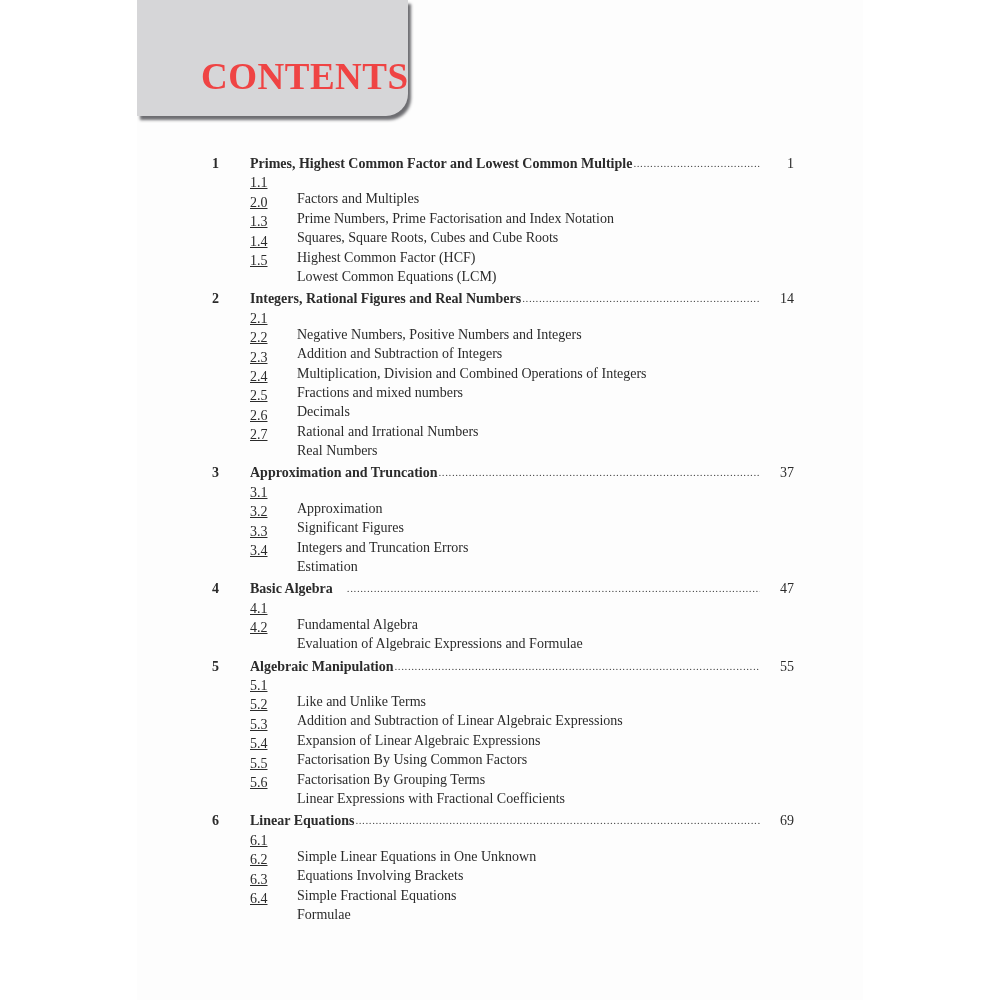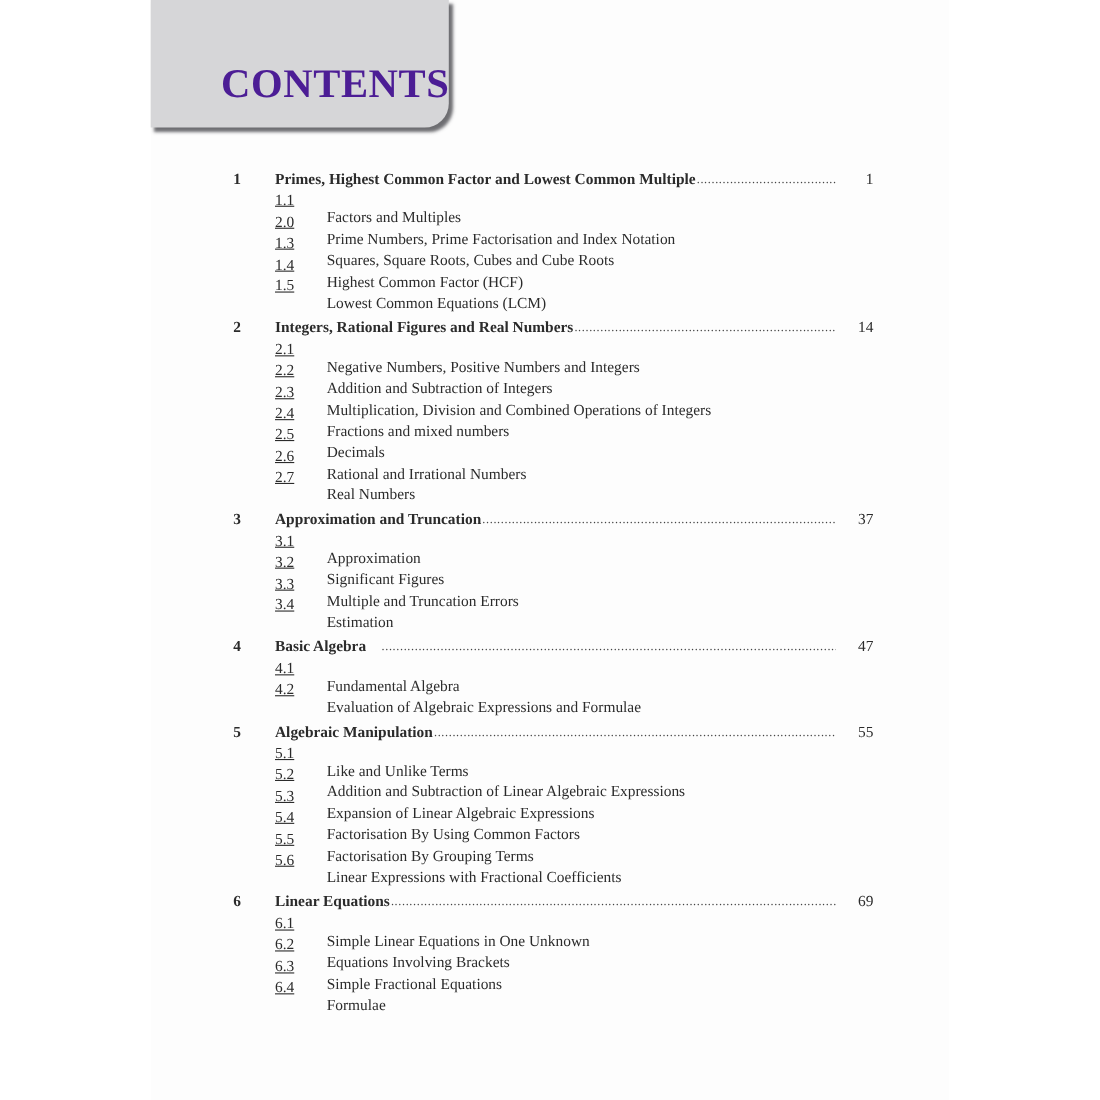--- a/index.html
+++ b/index.html
@@ -34,21 +34,21 @@
       box-shadow: 3px 4px 3px rgba(60,60,65,0.75);
     }
     .header-title {
       position: absolute;
       left: 201px;
       top: 58px;
       font-family: "Liberation Serif", serif;
       font-weight: bold;
       font-size: 37px;
       letter-spacing: 0.5px;
-      color: #4c1d95;
+      color: #ef4444;
       line-height: 1;
     }
     .toc {
       position: absolute;
       left: 205px;
       top: 154px;
       width: 595px;
     }
     .chapter {
       margin-bottom: 19px;
@@ -201,21 +201,21 @@
     <div class="row">
         <span class="sub-num">3.1</span>
         <span class="sub-title">Approximation</span>
       </div>
     <div class="row">
         <span class="sub-num">3.2</span>
         <span class="sub-title">Significant Figures</span>
       </div>
     <div class="row">
         <span class="sub-num">3.3</span>
-        <span class="sub-title">Multiple and Truncation Errors</span>
+        <span class="sub-title">Integers and Truncation Errors</span>
       </div>
     <div class="row">
         <span class="sub-num">3.4</span>
         <span class="sub-title">Estimation</span>
       </div>
   </div>
 
   <div class="chapter">
     <div class="row">
       <span class="ch-num">4</span>

